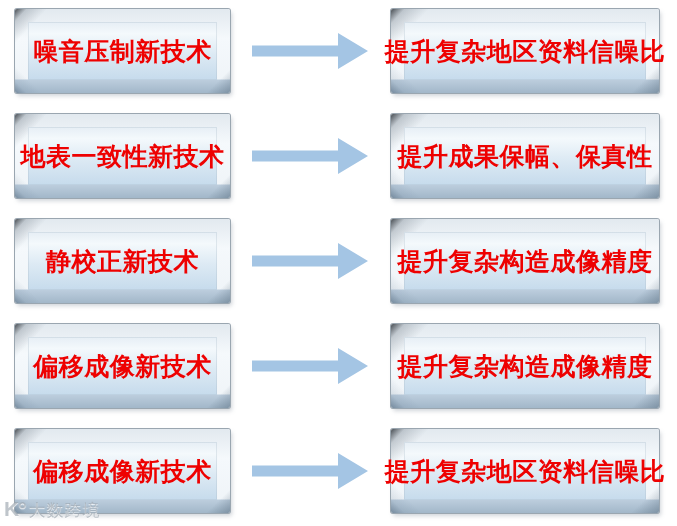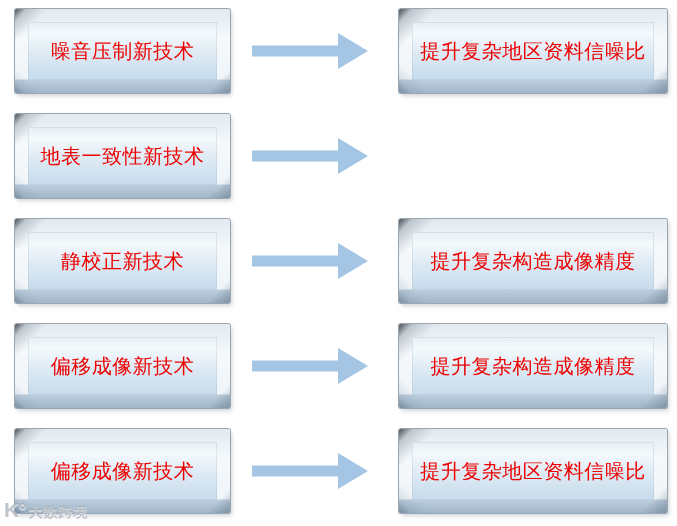--- a/index.html
+++ b/index.html
@@ -29,30 +29,30 @@
     box-shadow: 0 0 0 1px #9aa6b0, 2px 3px 4px rgba(120,132,145,0.35);
   }
   .box::before {
     content: "";
     position: absolute;
     inset: 13px;
     background: linear-gradient(180deg, #e6eef5 0%, #f4f9fc 20%, #ddeaf4 55%, #c6dbec 100%);
     box-shadow: inset 0 0 0 1px rgba(170,185,198,0.30);
   }
   .box-left  { left: 15px;  width: 215px; }
-  .box-right { left: 399px; width: 268px; }
+  .box-right { left: 391px; width: 268px; }
 
   .label {
     position: absolute;
     inset: 8px;
     display: flex;
     align-items: center;
     justify-content: center;
-    font-size: 20px;
-    font-weight: normal;
+    font-size: 25px;
+    font-weight: bold;
     color: #ee0101;
     white-space: nowrap;
     z-index: 2;
     letter-spacing: 0.5px;
   }
 
   .arrow {
     position: absolute;
     left: 252px;
     top: 24px;
@@ -67,21 +67,21 @@
     bottom: 4px;
     display: flex;
     align-items: baseline;
     gap: 3px;
     color: rgba(148,158,168,0.60);
     text-shadow: 0 1px 1px rgba(255,255,255,0.9);
     user-select: none;
     z-index: 5;
   }
   .wm-logo { font-size: 21px; font-weight: bold; letter-spacing: -1px; }
-  .wm-text { font-size: 14px; font-weight: bold; letter-spacing: 1px; }
+  .wm-text { font-size: 17px; font-weight: normal; letter-spacing: 1px; }
 </style>
 </head>
 <body>
 
 <div class="canvas">
   <div class="rows">
 
     <div class="row">
       <div class="box box-left">
         <span class="label">噪音压制新技术</span>
@@ -94,20 +94,23 @@
       </div>
     </div>
 
     <div class="row">
       <div class="box box-left">
         <span class="label">地表一致性新技术</span>
       </div>
       <svg class="arrow" viewBox="0 0 116 36" preserveAspectRatio="none">
         <polygon points="0,12.5 86,12.5 86,0 116,18 86,36 86,23.5 0,23.5"></polygon>
       </svg>
+      <div class="box box-right">
+        <span class="label">提升成果保幅、保真性</span>
+      </div>
     </div>
 
     <div class="row">
       <div class="box box-left">
         <span class="label">静校正新技术</span>
       </div>
       <svg class="arrow" viewBox="0 0 116 36" preserveAspectRatio="none">
         <polygon points="0,12.5 86,12.5 86,0 116,18 86,36 86,23.5 0,23.5"></polygon>
       </svg>
       <div class="box box-right">

